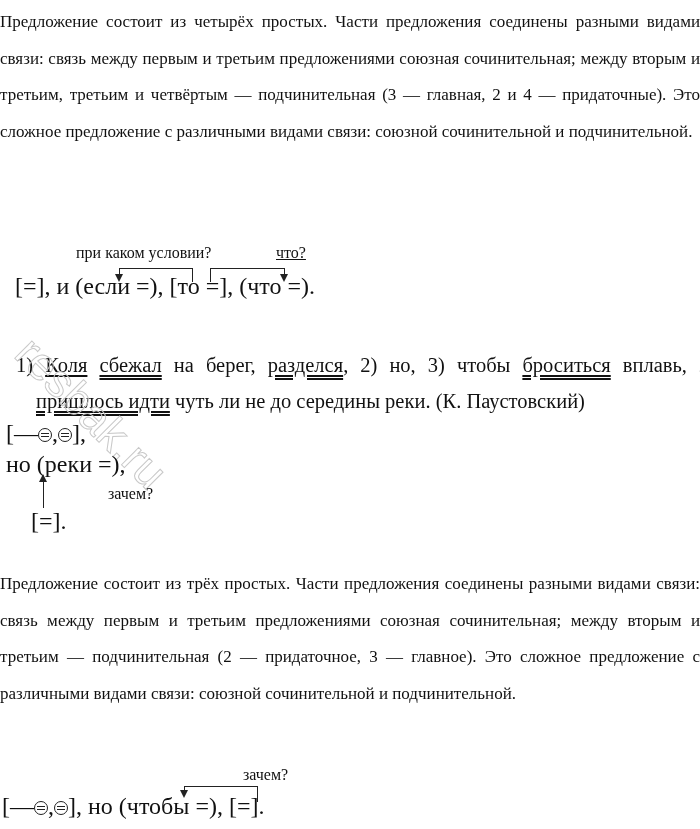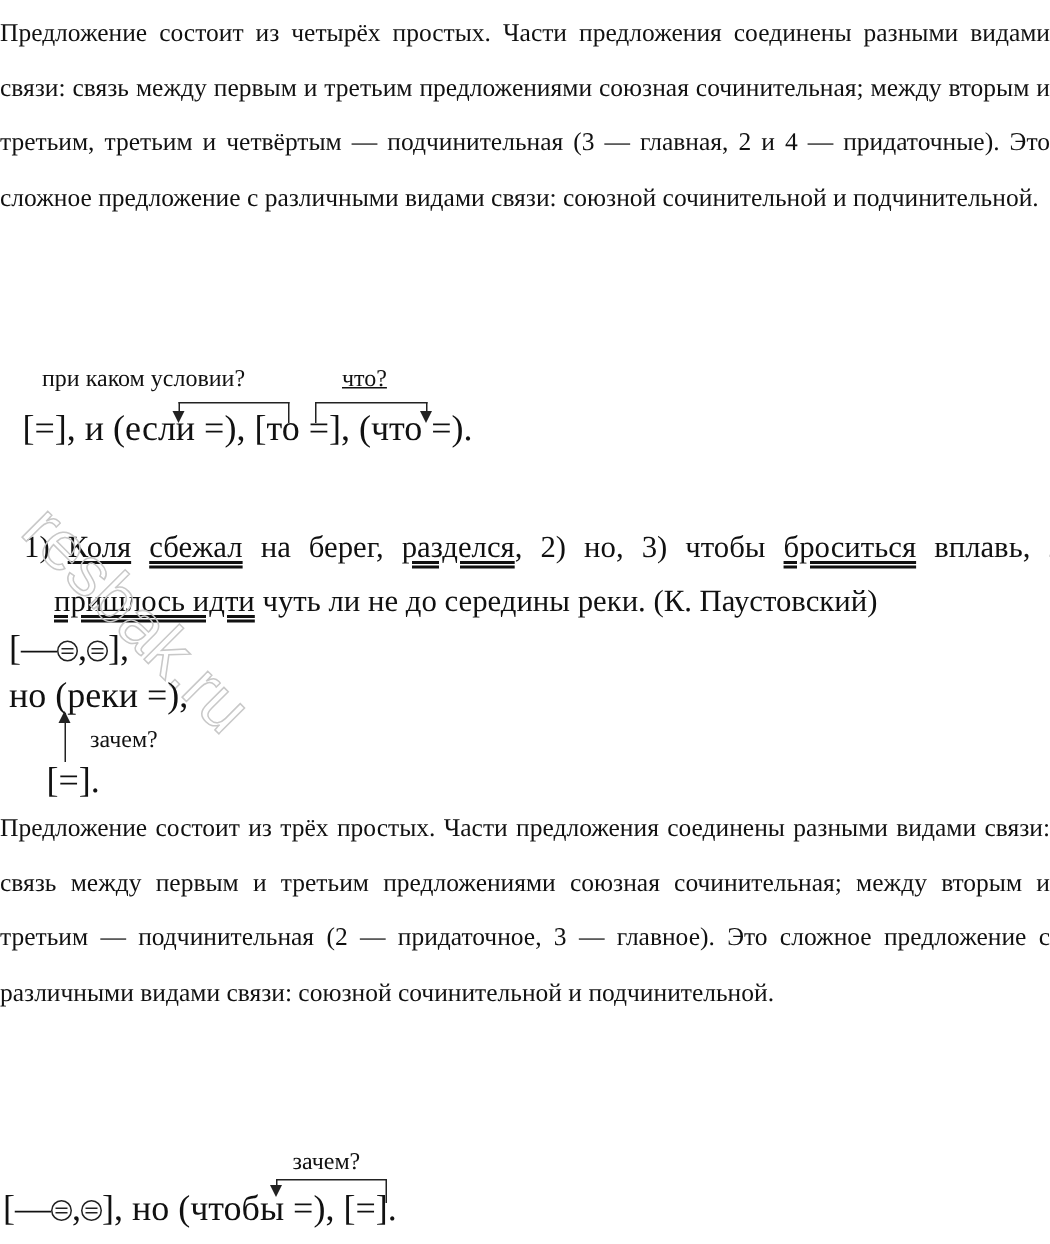--- a/index.html
+++ b/index.html
@@ -6,28 +6,28 @@
     body {
       width: 700px; height: 829px; position: relative; overflow: hidden;
       font-family: "Liberation Serif", serif; color: #111;
     }
     .para {
       position: absolute; left: 0; width: 700px;
       font-size: 17px; line-height: 36.5px; margin: 0;
       text-align: justify; text-align-last: left;
     }
     .p1 { top: 4px; }
-    .p3 { top: 534px; }
+    .p3 { top: 566px; }
     .ex { position: absolute; left: 0; width: 700px; font-size: 20.5px; line-height: 36px; margin: 16px; }
     .ex.l1 { top: 331px; text-align: justify; text-align-last: justify; }
     .ex.l2 { top: 367px; padding-left: 20px; }
     .u1 { text-decoration: underline; text-underline-offset: 3px; }
     .u2 { text-decoration: underline double; text-underline-offset: 3px; }
     .diag { position: absolute; font-size: 24px; white-space: nowrap; }
-    .q { position: absolute; font-size: 16px; white-space: nowrap; }
+    .q { position: absolute; font-size: 16px; white-space: nowrap; margin-left: 48px; }
     .line { position: absolute; background: #222; }
     .arrow-down {
       position: absolute; width: 0; height: 0;
       border-left: 4px solid transparent; border-right: 4px solid transparent;
       border-top: 8px solid #222;
     }
     .arrow-up {
       position: absolute; width: 0; height: 0;
       border-left: 4px solid transparent; border-right: 4px solid transparent;
       border-bottom: 8px solid #222;

